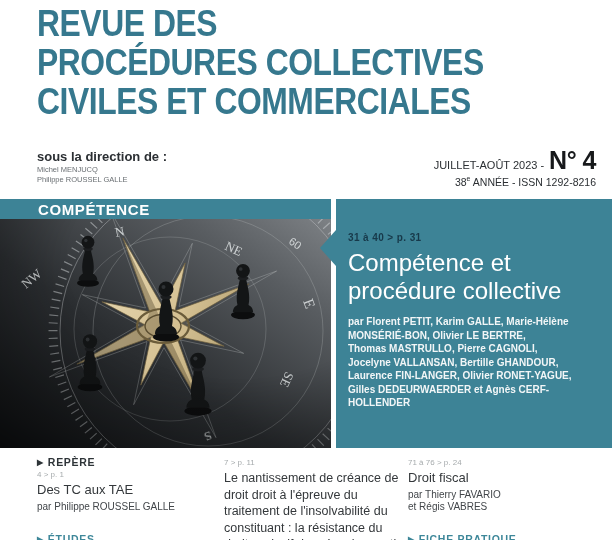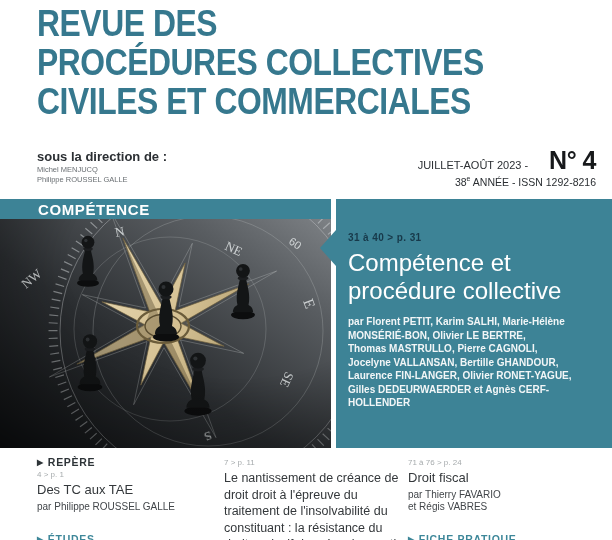--- a/index.html
+++ b/index.html
@@ -12,21 +12,21 @@
     position:absolute;left:37px;top:4px;margin:0;
     font-size:37px;font-weight:800;letter-spacing:-0.5px;line-height:39px;
     color:#36788e;transform:scaleX(0.86);transform-origin:0 0;white-space:nowrap;
   }
   .direction{position:absolute;left:37px;top:149px;}
   .direction-label{font-size:13px;font-weight:700;color:#2b2f33;margin-bottom:1px;}
   .director{font-size:7.5px;color:#6a6f73;line-height:10px;}
   .issue{position:absolute;right:16px;top:146px;text-align:right;}
   .issue-line1{display:flex;align-items:baseline;justify-content:flex-end;gap:5px;}
   .issue-date{font-size:11px;color:#2b2f33;}
-  .issue-number{font-size:25px;font-weight:800;color:#17191b;letter-spacing:-0.5px;margin-left:16px;}
+  .issue-number{font-size:25px;font-weight:800;color:#17191b;letter-spacing:-0.5px;}
   .issue-line2{font-size:10.5px;color:#2b2f33;margin-top:0px;}
   .issue-line2 sup{font-size:7px;}
   
   .banner{position:absolute;left:0;top:199px;width:612px;height:20px;display:flex;}
   .banner-left{width:331px;background:#3d8396;display:flex;align-items:center;}
   .banner-gap{width:5px;background:#ffffff;}
   .banner-right{flex:1;background:#3d8396;}
   .banner-label{color:#ffffff;font-size:15px;font-weight:700;letter-spacing:0.6px;padding-left:38px;}
   
   .photo{position:absolute;left:0;top:219px;width:331px;height:229px;overflow:hidden;}
@@ -160,21 +160,21 @@
   </div>
 
   <div class="panel">
     <div class="panel-chevron"></div>
     <div class="pages-range">31 à 40 &gt; p. 31</div>
     <div class="feature-title">
       <div>Compétence et</div>
       <div>procédure collective</div>
     </div>
     <div class="feature-authors">
-      <div>par Florent PETIT, Karim SALHI, Marie-Hélène</div>
+      <div>par Florent PETIT, Karim GALLE, Marie-Hélène</div>
       <div>MONSÉRIÉ-BON, Olivier LE BERTRE,</div>
       <div>Thomas MASTRULLO, Pierre CAGNOLI,</div>
       <div>Jocelyne VALLANSAN, Bertille GHANDOUR,</div>
       <div>Laurence FIN-LANGER, Olivier RONET-YAGUE,</div>
       <div>Gilles DEDEURWAERDER et Agnès CERF-HOLLENDER</div>
     </div>
   </div>
 
   <div class="toc">
 

